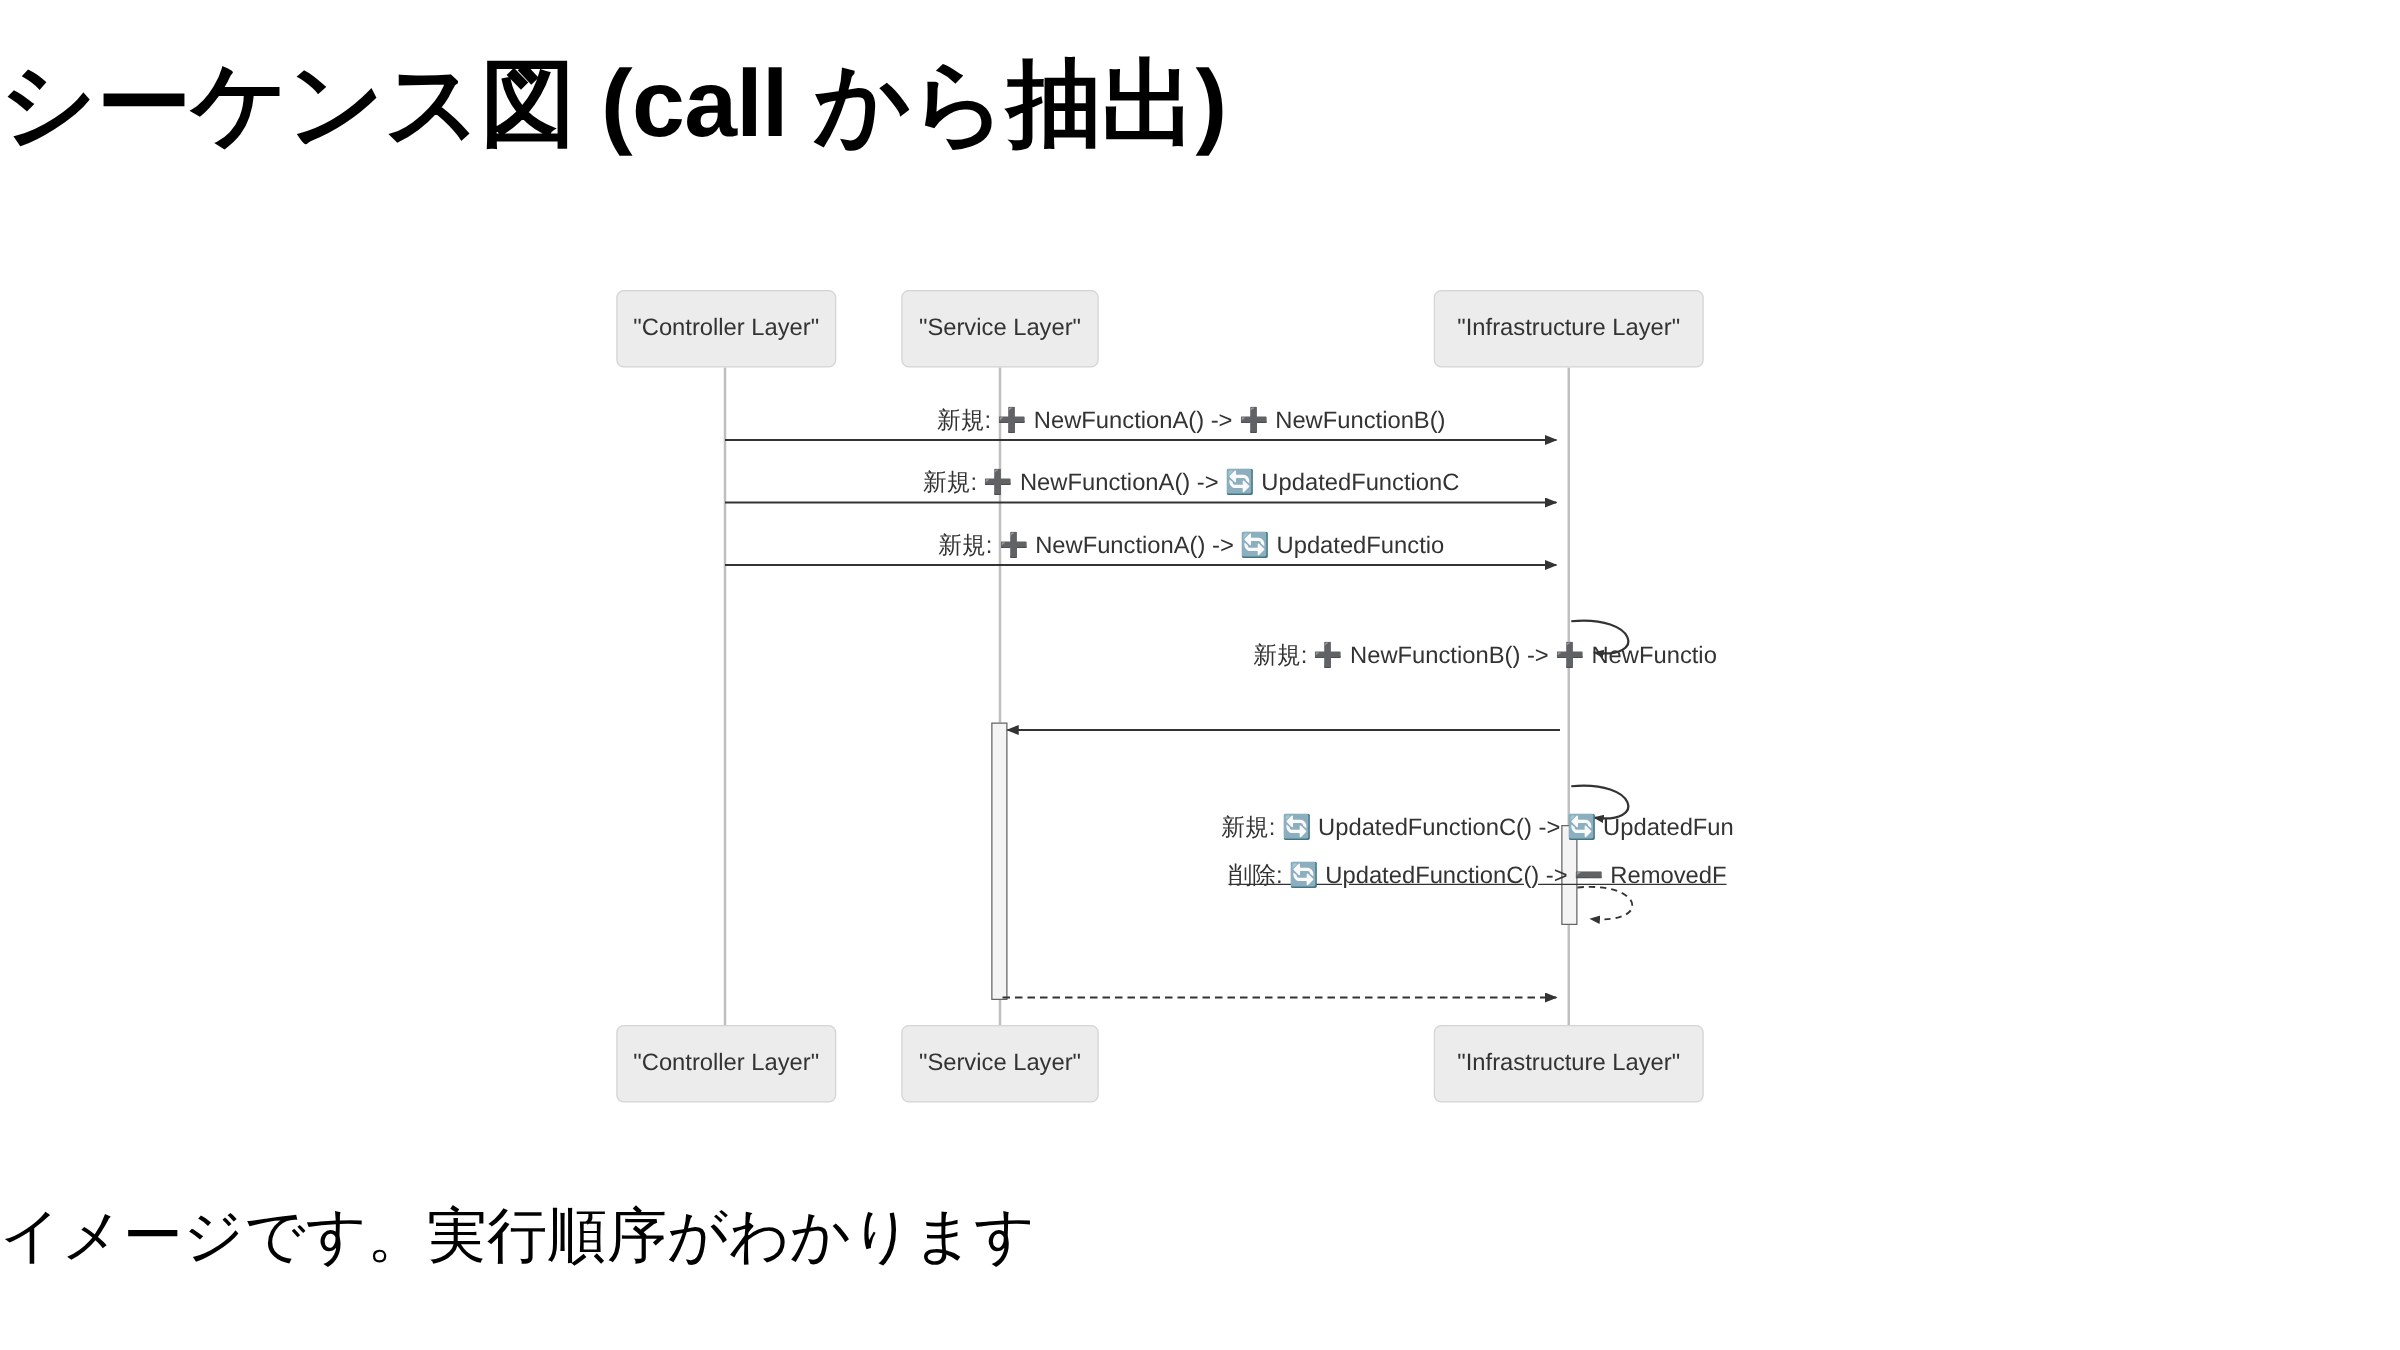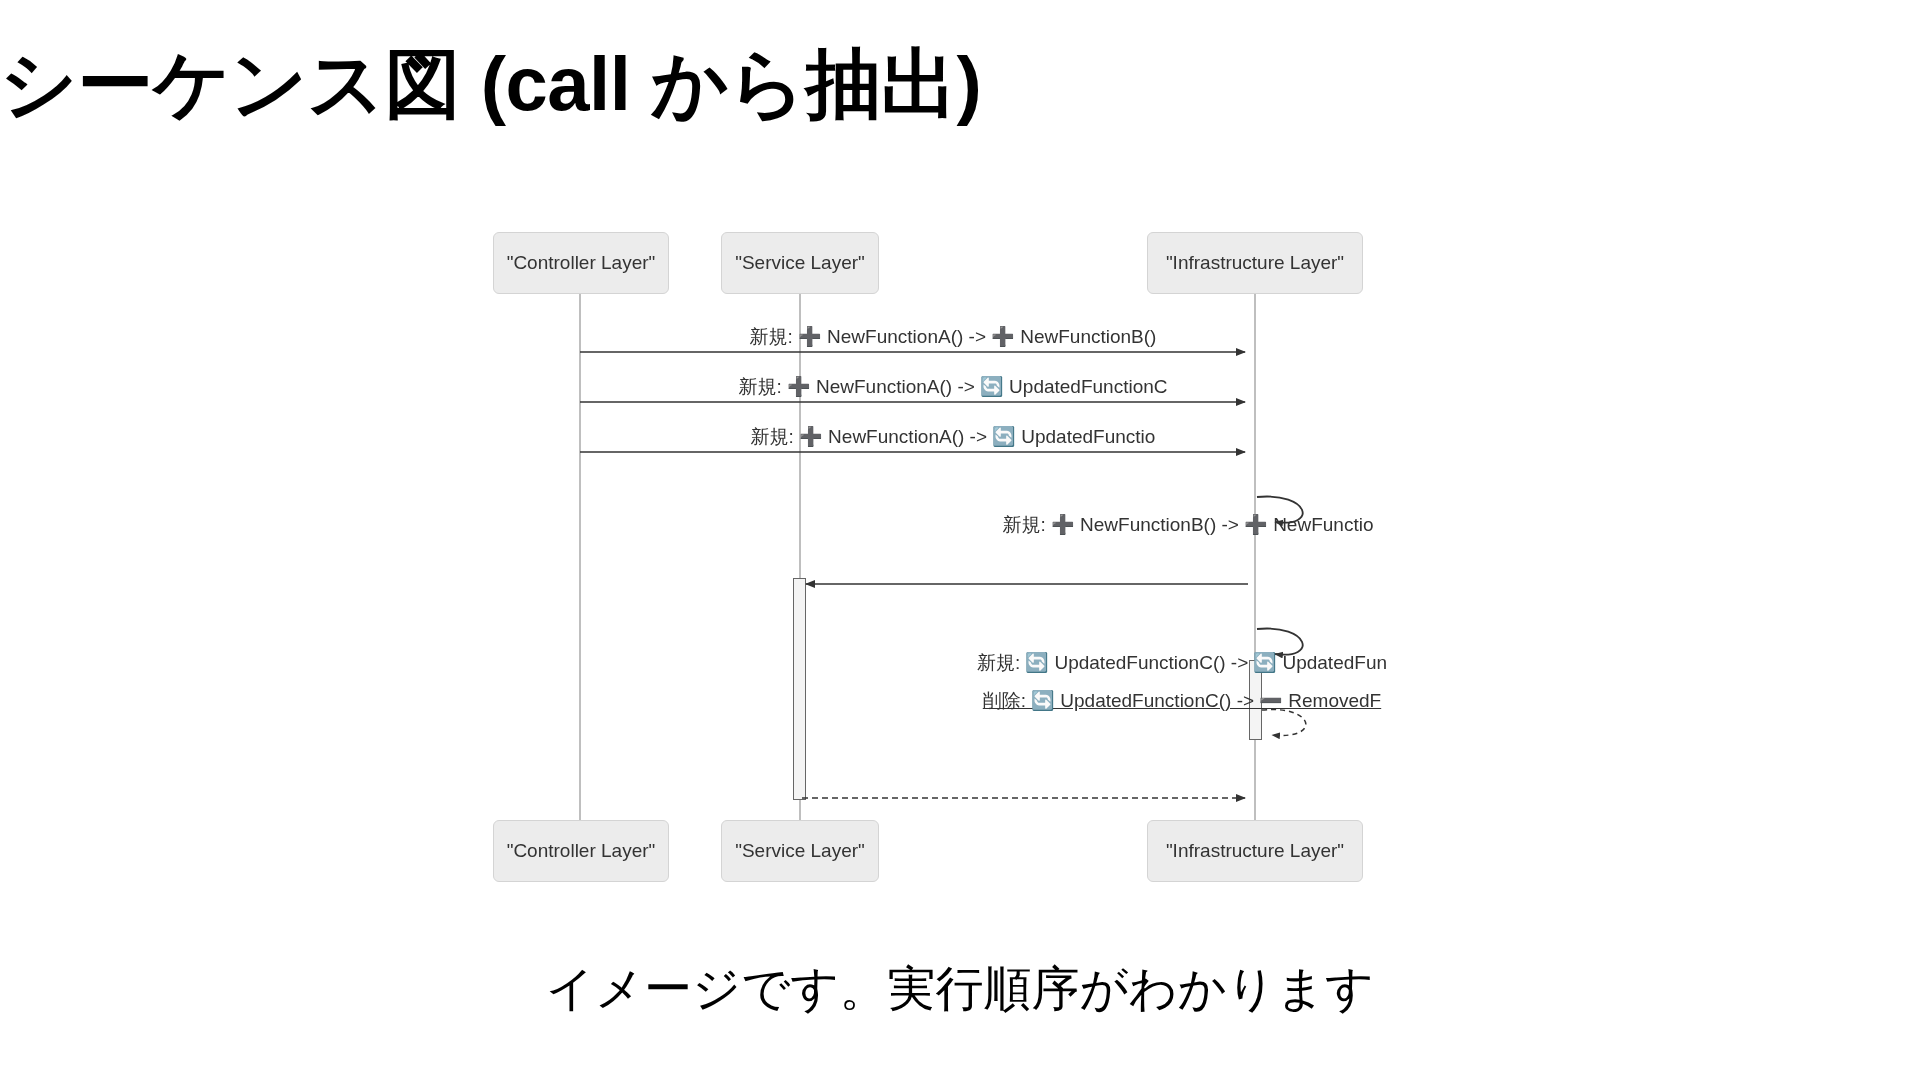--- a/index.html
+++ b/index.html
@@ -26,21 +26,20 @@
     color: #000000;
     letter-spacing: -0.5px;
     line-height: 1.1;
     white-space: nowrap;
   }
 
   
   #slide-caption {
     position: absolute;
     top: 957px; left: 0; width: 1920px;
-    text-align: center;
     font-size: 48px;
     font-weight: 400;
     color: #000000;
     white-space: nowrap;
   }
 
   
   #diagram {
     position: absolute;
     left: 0; top: 0;

